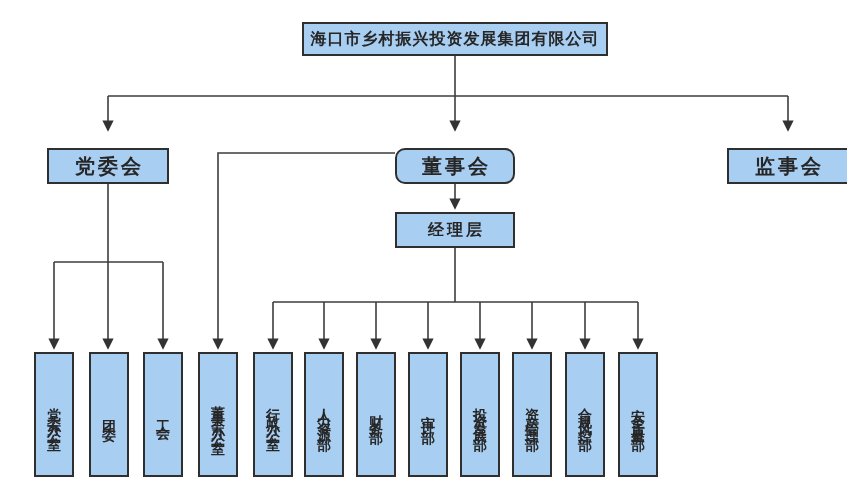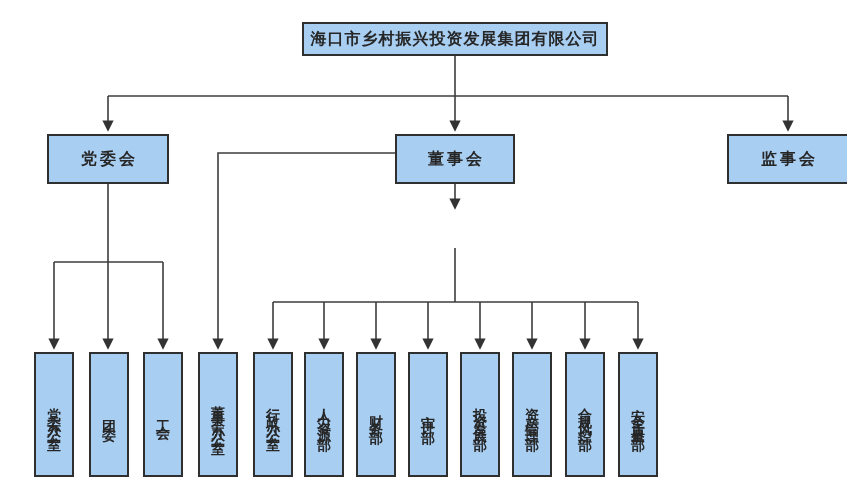--- a/index.html
+++ b/index.html
@@ -37,23 +37,23 @@
     line-height: 1.2;
   }
   .node.root {
     left: 285px; top: 22px;
     width: 306px; height: 34px;
     font-size: 16px;
     letter-spacing: 1px;
     white-space: nowrap;
   }
   .node.lvl2 {
-    top: 134px;
-    height: 50px;
-    font-size: 16px;
+    top: 148px;
+    height: 36px;
+    font-size: 20px;
     letter-spacing: 3px;
     text-indent: 3px;
   }
   .node.lvl3 {
     left: 378px; top: 212px;
     width: 120px; height: 36px;
     font-size: 16px;
     letter-spacing: 3px;
     text-indent: 3px;
   }
@@ -104,23 +104,24 @@
       <path d="M463,302 V348" marker-end="url(#arrow)"></path>
       <path d="M515,302 V348" marker-end="url(#arrow)"></path>
       <path d="M568,302 V348" marker-end="url(#arrow)"></path>
       <path d="M621,302 V348" marker-end="url(#arrow)"></path>
     </g>
   </svg>
 
   <div class="node root">海口市乡村振兴投资发展集团有限公司</div>
 
   <div class="node lvl2" style="left:30px; width:122px;">党委会</div>
-  <div class="node lvl2" style="left:378px; width:120px;">董事会</div>
+  <div class="node lvl2" style="left:378px; width:120px;border-radius:10px;">董事会</div>
   <div class="node lvl2" style="left:710px; width:122px;text-align:right;">监事会</div>
 
+  <div class="node lvl3">经理层</div>
 
   <div class="node dept" style="left:17px;">党委办公室</div>
   <div class="node dept" style="left:72px;">团委</div>
   <div class="node dept" style="left:126px;">工会</div>
   <div class="node dept" style="left:181px;">董事会办公室</div>
   <div class="node dept" style="left:236px;">行政办公室</div>
   <div class="node dept" style="left:287px;">人力资源部</div>
   <div class="node dept" style="left:339px;">财务部</div>
   <div class="node dept" style="left:391px;">审计部</div>
   <div class="node dept" style="left:443px;">投资发展部</div>

